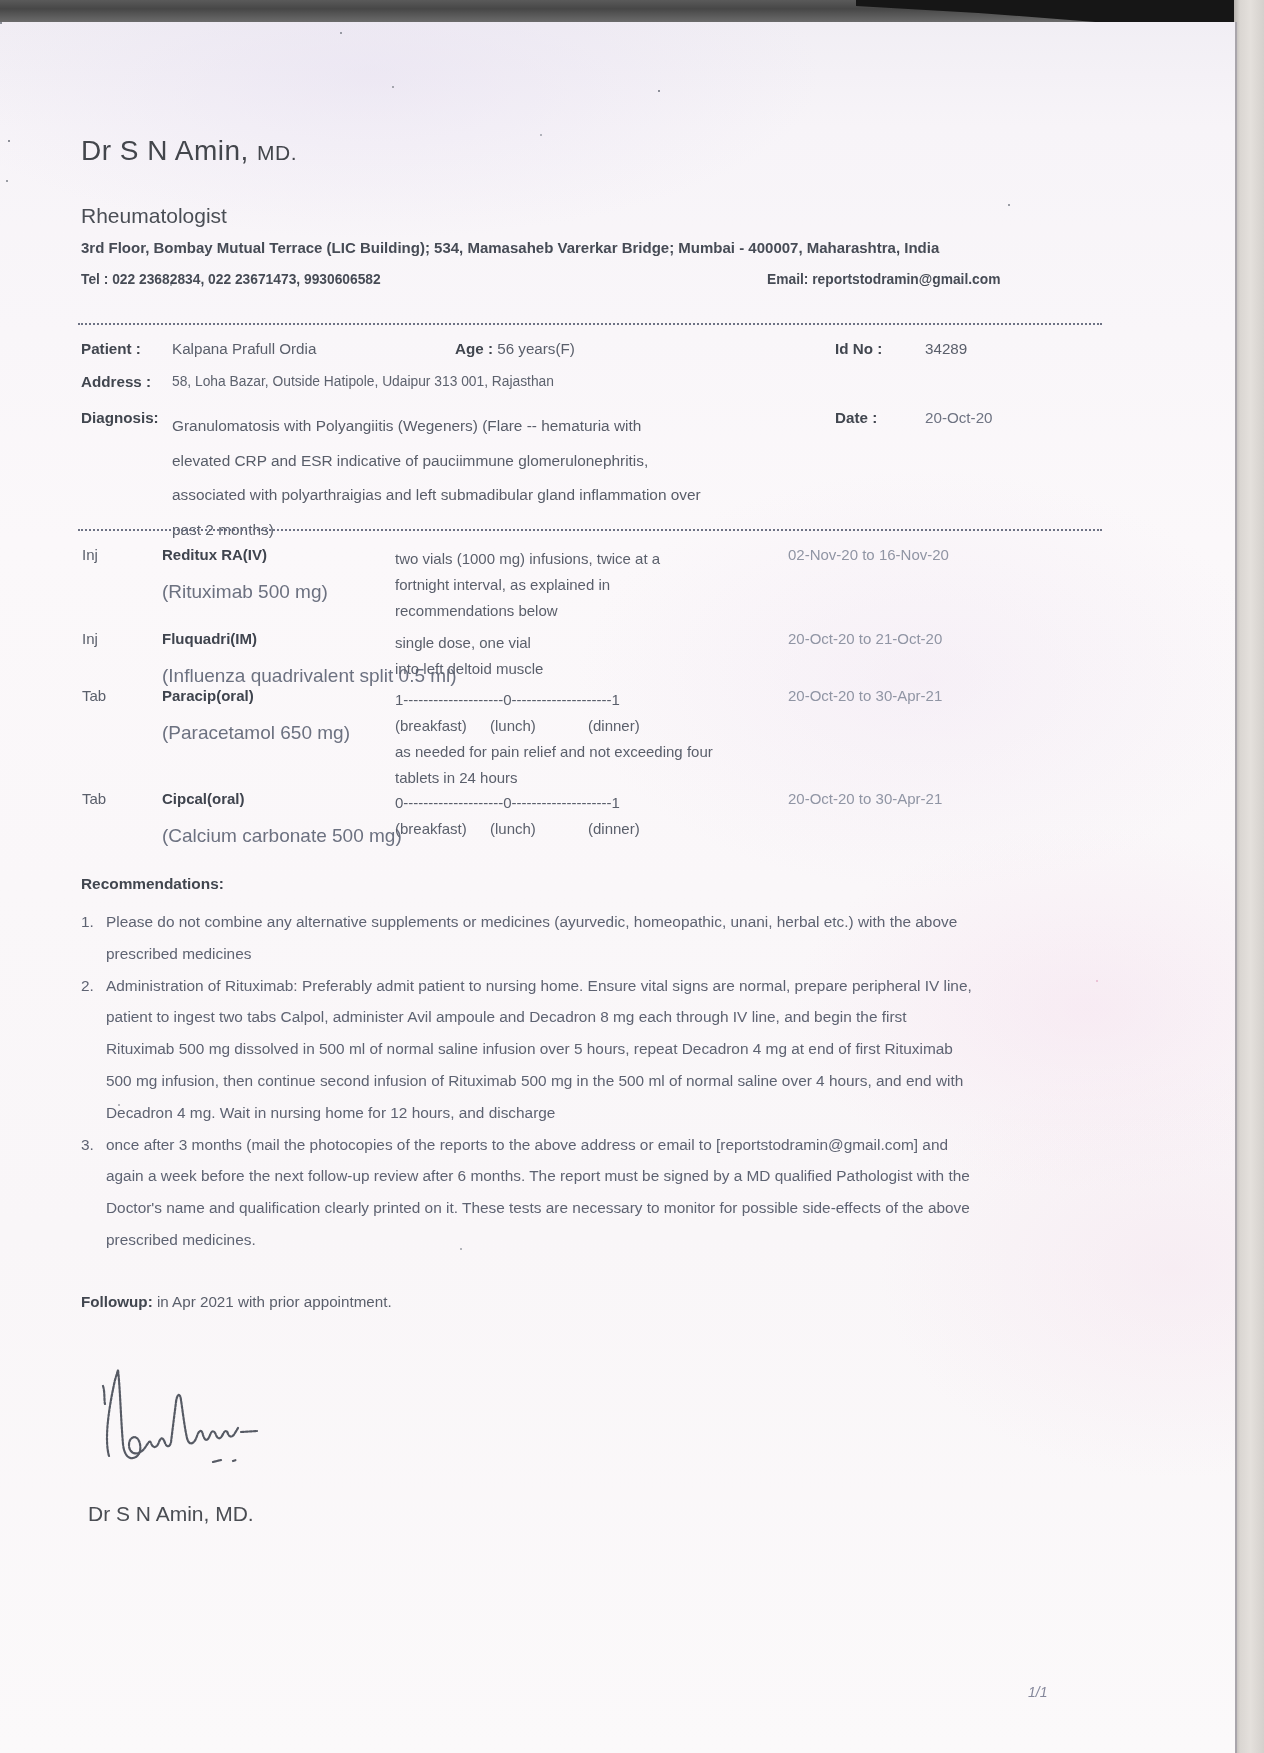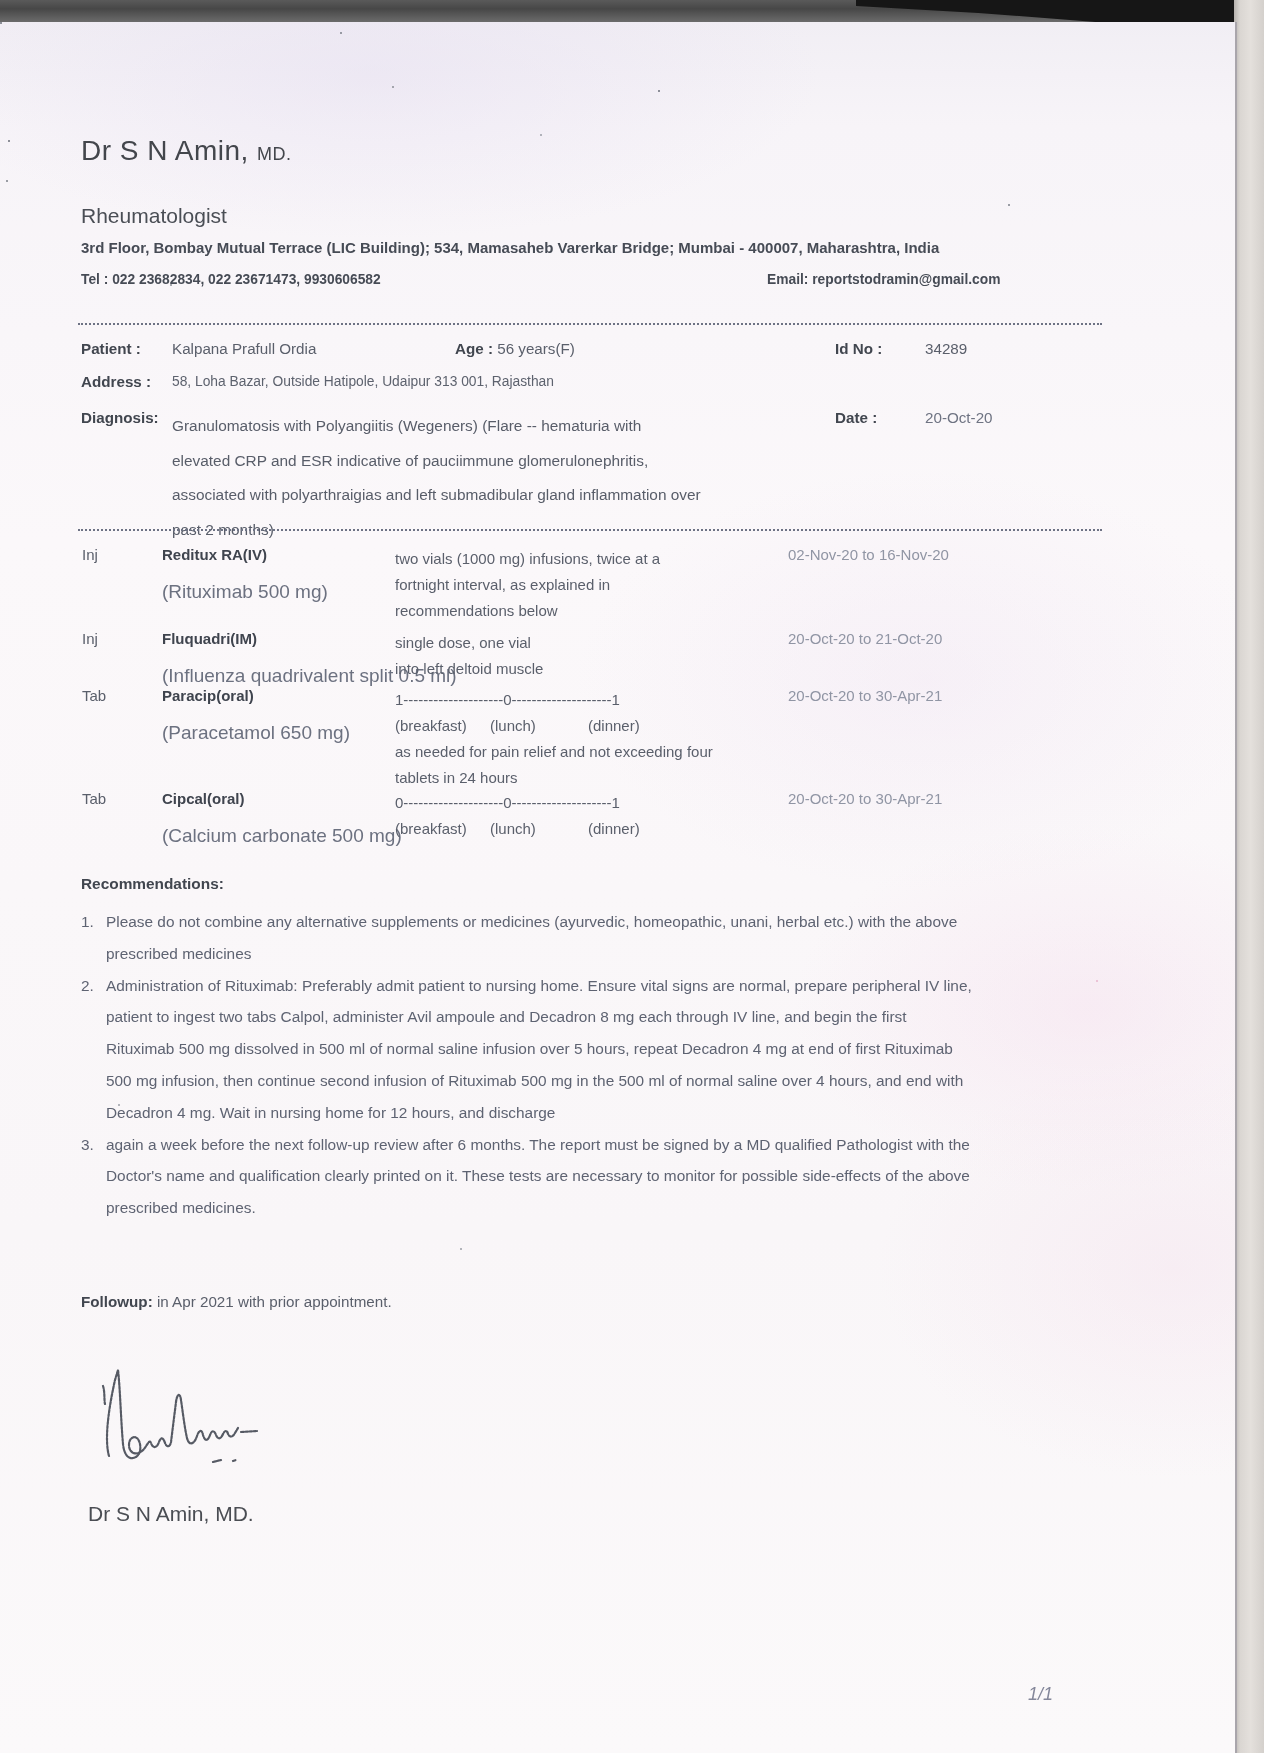--- a/index.html
+++ b/index.html
@@ -40,21 +40,21 @@
     box-shadow: 340px 10px 0 #7b7f88, 658px 68px 0 #6a6e78, 392px 64px 0 #8a8e96,
                 540px 112px 0 #9a9ea6, 170px 262px 0 #8a8e96, 1008px 182px 0 #7b7f88,
                 118px 1082px 0 #9a9ea6, 460px 1226px 0 #9a9ea6, 8px 118px 0 #6a6e78,
                 6px 158px 0 #7b7f88, 1096px 958px 0 rgba(216,130,170,0.5);
   }
   .nowrap { white-space:nowrap; }
   .abs { position:absolute; }
 
   
   .doc-name { left:81px; top:113px; font-size:28px; color:#43464c; letter-spacing:0.5px; }
-  .doc-name .suffix { font-size:18px; }
+  .doc-name .suffix { font-size:21px; }
   .doc-title { left:81px; top:166px; font-size:21px; color:#4a4e55;margin-top:16px; }
   .doc-address { left:81px; top:217px; font-size:15px; font-weight:bold; color:#464b55; }
   .doc-tel { left:81px; top:250px; font-size:13.8px; font-weight:bold; color:#464b55; }
   .doc-email { left:767px; top:250px; font-size:13.8px; font-weight:bold; color:#464b55; }
 
   .sep { height:0; border-top:2px dotted #6d7284; width:1024px; left:78px; }
   .sep1 { top:301px; }
   .sep2 { top:507px; }
 
   
@@ -87,21 +87,21 @@
   
   .rec-heading { left:81px; top:853px; font-size:15.4px; font-weight:bold; color:#41464f; }
   .rec-list { left:81px; top:884px; width:1000px; font-size:15.4px; line-height:31.8px; color:#5e6372; }
   .rec-item { position:relative; padding-left:25px; }
   .rec-num  { position:absolute; left:0; top:0; }
   .followup { left:81px; top:1271px; font-size:15.2px; color:#5a5f6b; }
 
   
   .signature { left:95px; top:1342px; }
   .signer-name { left:88px; top:1480px; font-size:21px; color:#4a4d53; }
-  .page-num { left:1028px; top:1662px; font-size:18px; color:#84879a; font-style:italic; }
+  .page-num { left:1028px; top:1662px; font-size:14px; color:#84879a; font-style:italic; }
 </style>
 </head>
 <body>
 
 <div class="scan-band"></div>
 <div class="scan-wedge"></div>
 <div class="scanner-strip"></div>
 
 <div class="paper">
   <div class="speckles"></div>
@@ -204,20 +204,21 @@
     <div class="rec-item">
       <span class="rec-num">2.</span>
       <div class="nowrap">Administration of Rituximab: Preferably admit patient to nursing home. Ensure vital signs are normal, prepare peripheral IV line,</div>
       <div class="nowrap">patient to ingest two tabs Calpol, administer Avil ampoule and Decadron 8 mg each through IV line, and begin the first</div>
       <div class="nowrap">Rituximab 500 mg dissolved in 500 ml of normal saline infusion over 5 hours, repeat Decadron 4 mg at end of first Rituximab</div>
       <div class="nowrap">500 mg infusion, then continue second infusion of Rituximab 500 mg in the 500 ml of normal saline over 4 hours, and end with</div>
       <div class="nowrap">Decadron 4 mg. Wait in nursing home for 12 hours, and discharge</div>
     </div>
     <div class="rec-item">
       <span class="rec-num">3.</span>
+      <div class="nowrap">once after 3 months (mail the photocopies of the reports to the above address or email to [reportstodramin@gmail.com] and</div>
       <div class="nowrap">again a week before the next follow-up review after 6 months. The report must be signed by a MD qualified Pathologist with the</div>
       <div class="nowrap">Doctor's name and qualification clearly printed on it. These tests are necessary to monitor for possible side-effects of the above</div>
       <div class="nowrap">prescribed medicines.</div>
     </div>
   </div>
 
   <div class="abs followup nowrap"><span class="lbl">Followup:</span><span> in Apr 2021 with prior appointment.</span></div>
 
   <div class="abs signature">
     <svg width="170" height="105" viewBox="0 0 170 105" fill="none">

